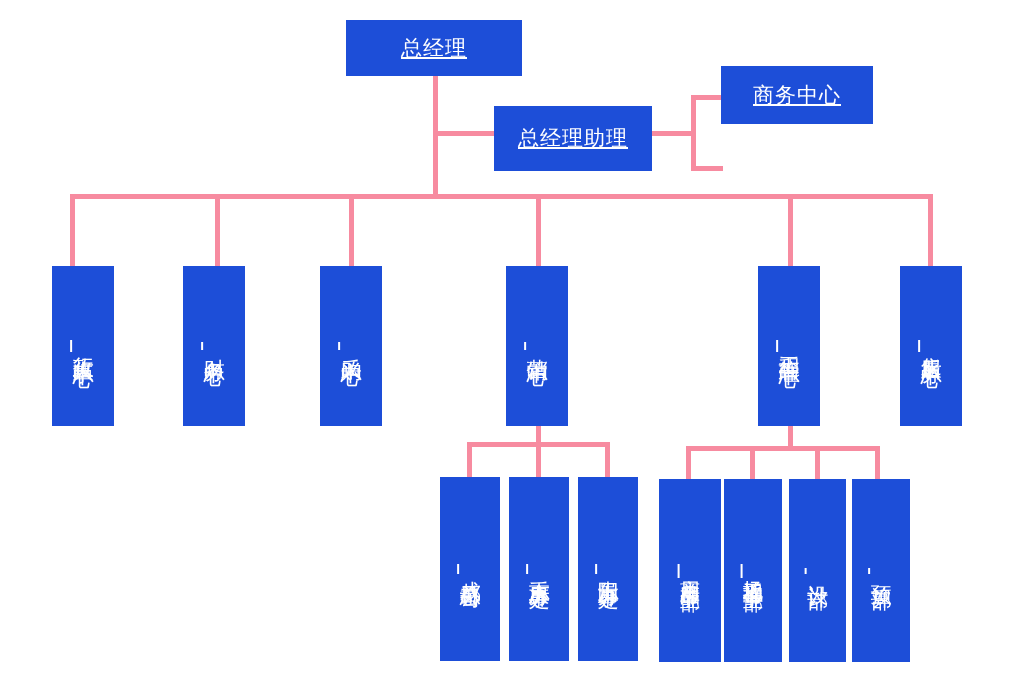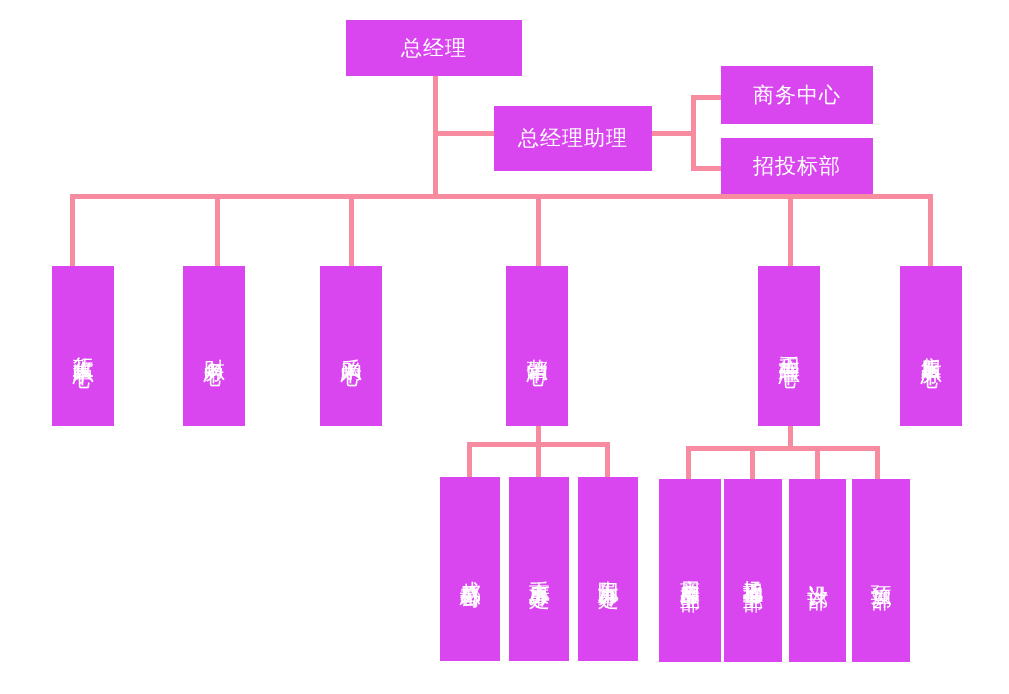--- a/index.html
+++ b/index.html
@@ -13,28 +13,29 @@
   }
   #chart {
     position: relative;
     width: 1009px;
     height: 694px;
     background: #ffffff;
     overflow: hidden;
   }
   .node {
     position: absolute;
-    background: #d946ef;
+    background: #1d4ed8;
     color: #ffffff;
     display: flex;
     align-items: center;
     justify-content: center;
     box-sizing: border-box;
     z-index: 2;
     line-height: 1.06;
+    text-decoration: underline;
   }
   .node.horiz {
     font-size: 21px;
     letter-spacing: 1px;
   }
   .node.vert {
     writing-mode: vertical-rl;
     text-orientation: upright;
     font-size: 21px;
     letter-spacing: 2px;
@@ -88,21 +89,20 @@
   <div class="conn" style="left:750px; top:446px; width:5px; height:34px;"></div>
   <div class="conn" style="left:815px; top:446px; width:5px; height:34px;"></div>
   <div class="conn" style="left:875px; top:446px; width:5px; height:34px;"></div>
 
   <div class="node horiz" style="left:346px; top:20px; width:176px; height:56px;">总经理</div>
 
   <div class="node horiz" style="left:494px; top:106px; width:158px; height:65px;">总经理助理</div>
 
   <div class="node horiz" style="left:721px; top:66px; width:152px; height:58px;">商务中心</div>
 
-  <div class="node horiz" style="left:721px; top:138px; width:152px; height:56px;">招投标部</div>
 
   <div class="node vert" style="left:52px; top:266px; width:62px; height:160px;">行政人事中心</div>
 
   <div class="node vert" style="left:183px; top:266px; width:62px; height:160px;">财务中心</div>
 
   <div class="node vert" style="left:320px; top:266px; width:62px; height:160px;">采购中心</div>
 
   <div class="node vert" style="left:506px; top:266px; width:62px; height:160px;">营销中心</div>
 
   <div class="node vert" style="left:758px; top:266px; width:62px; height:160px;">工程管理中心</div>

